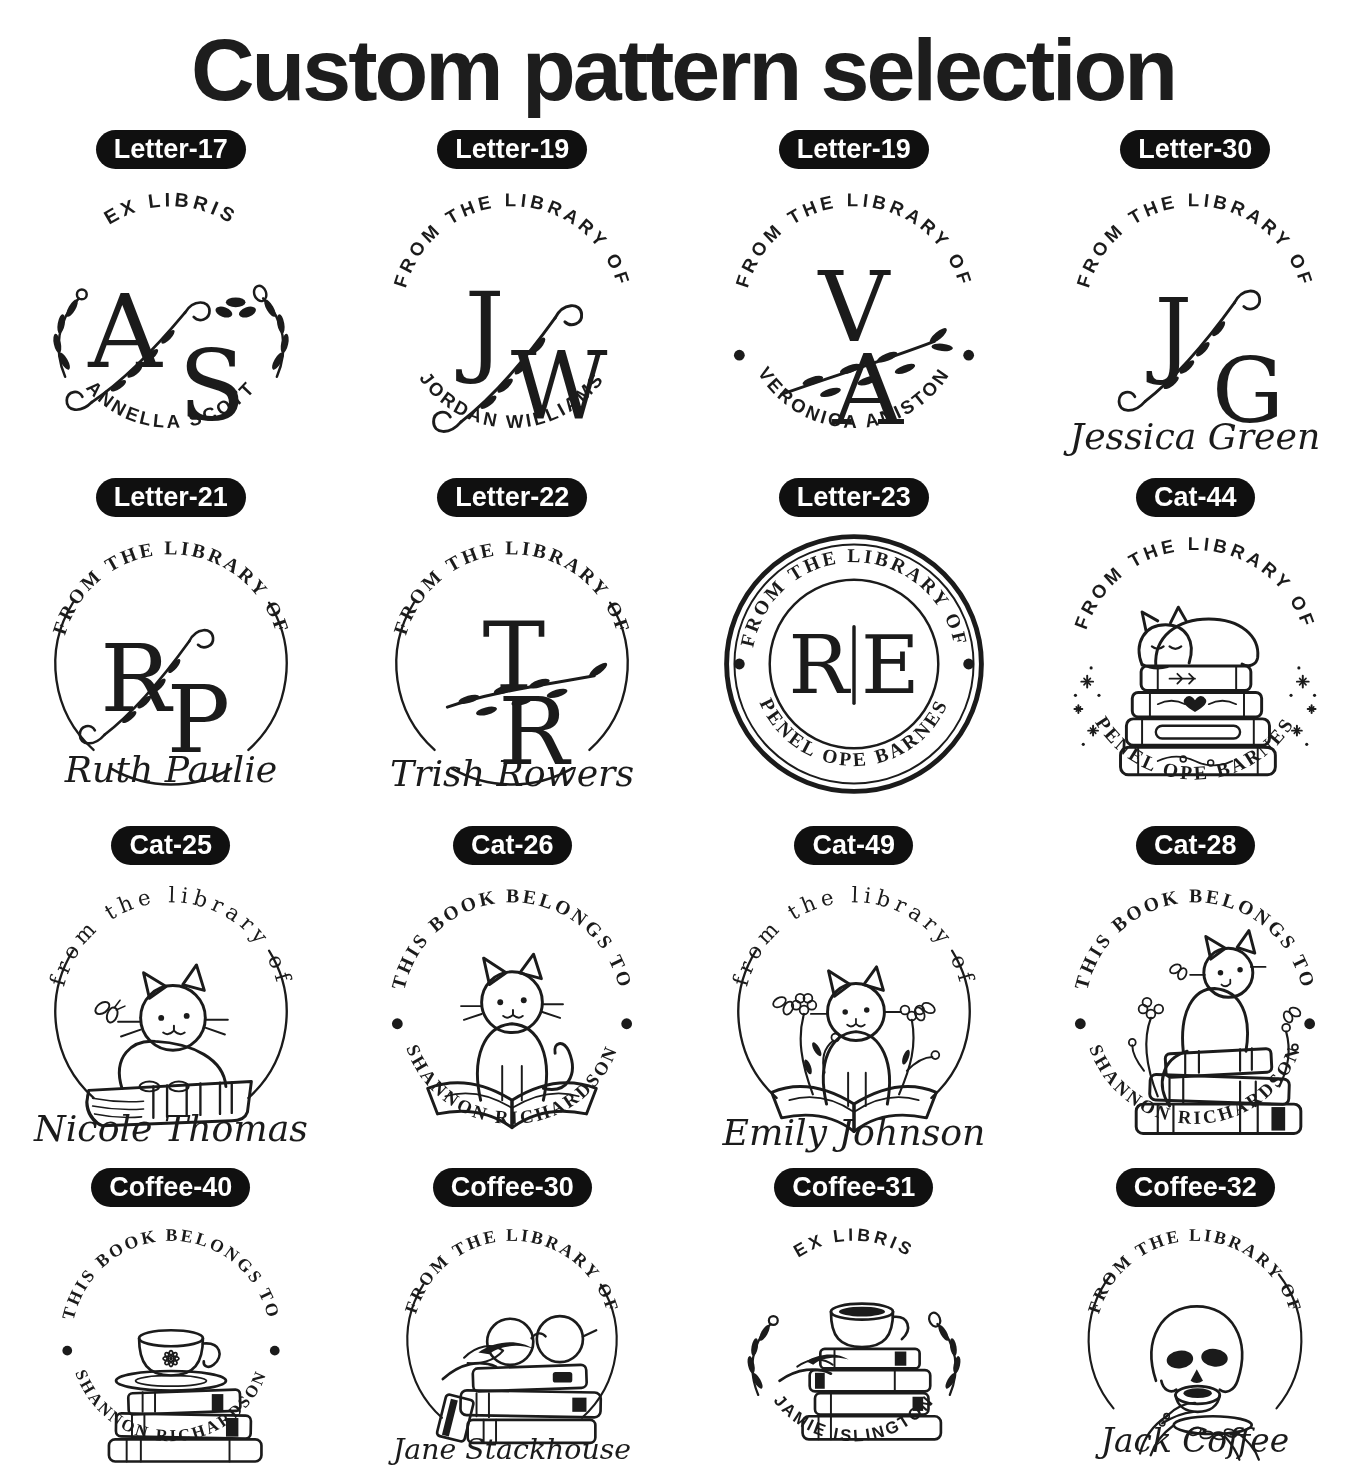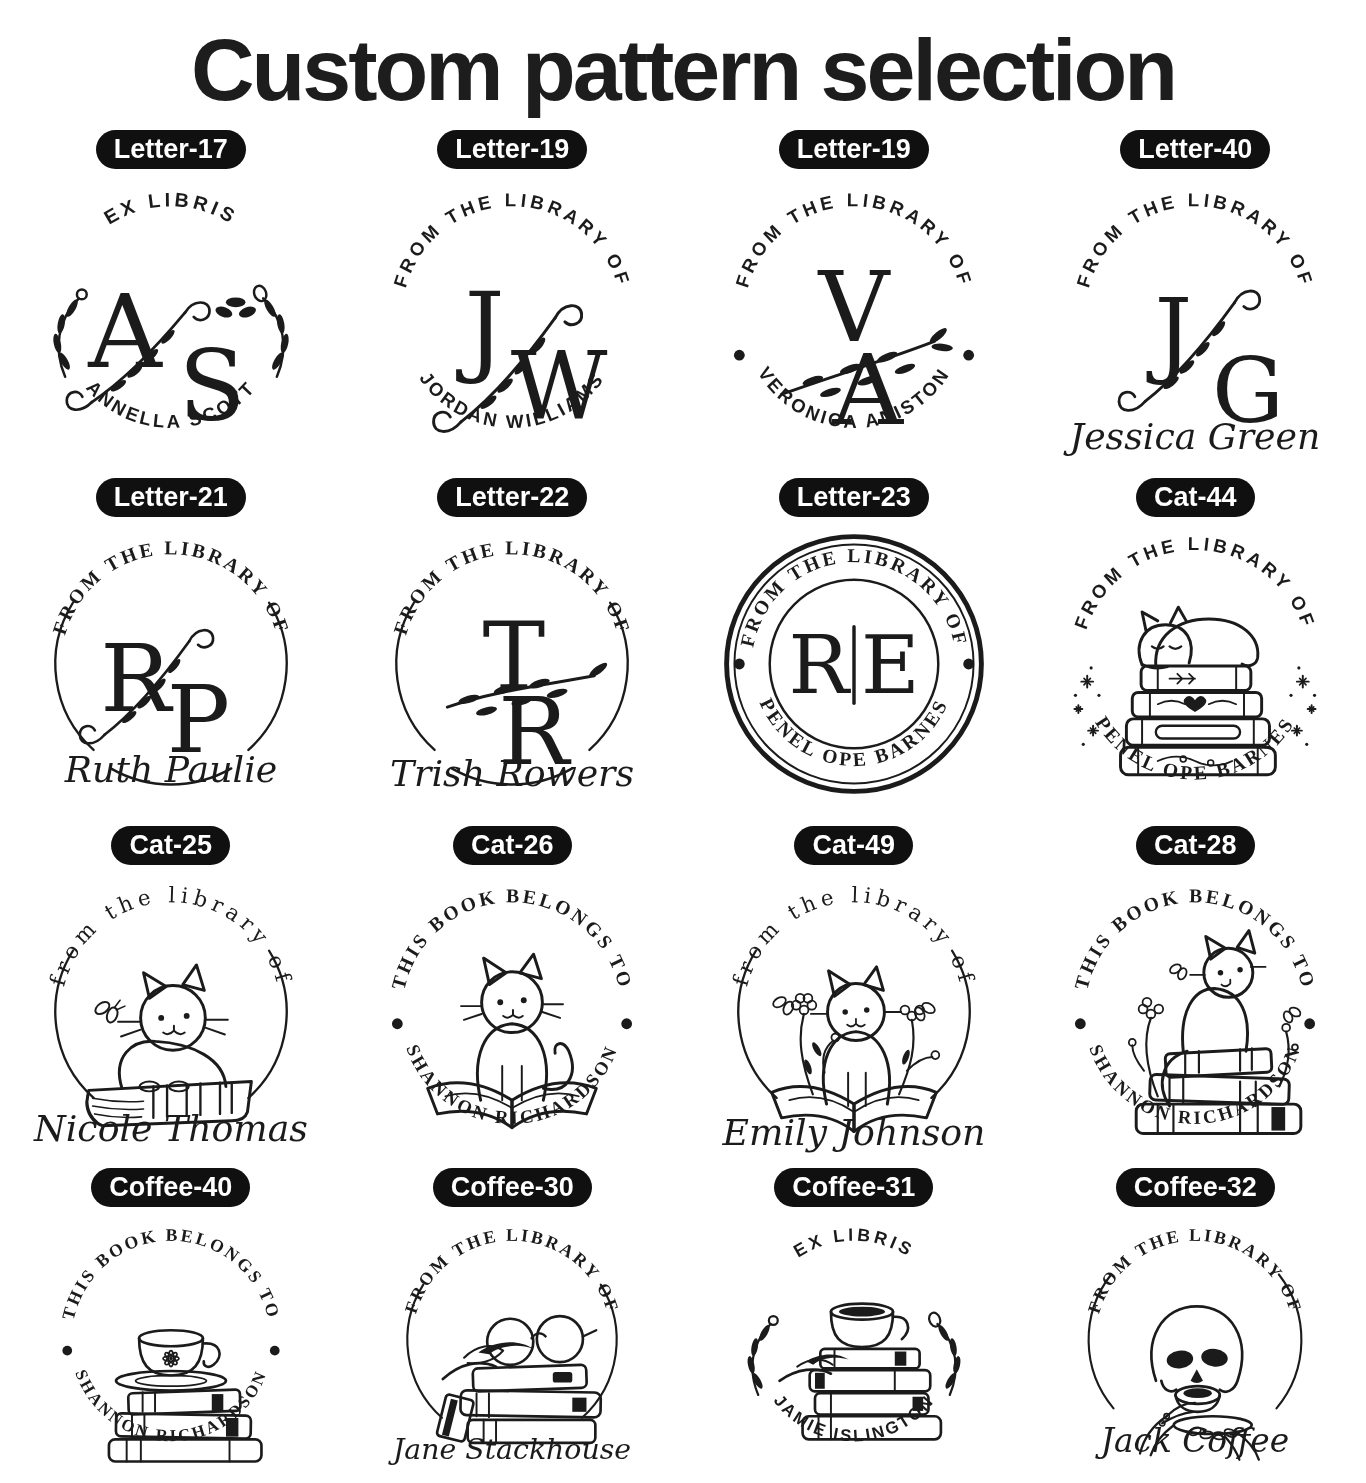--- a/index.html
+++ b/index.html
@@ -111,21 +111,21 @@
           <ellipse cx="164" cy="216" rx="11" ry="3.8" transform="rotate(-18 164 216)" fill="#1b1b1b" stroke="none" stroke-width="3"></ellipse>
           <ellipse cx="202" cy="204" rx="11" ry="3.8" transform="rotate(-20 202 204)" fill="#1b1b1b" stroke="none" stroke-width="3"></ellipse>
           <ellipse cx="236" cy="170" rx="11" ry="3.8" transform="rotate(-40 236 170)" fill="#1b1b1b" stroke="none" stroke-width="3"></ellipse>
           <ellipse cx="240" cy="182" rx="11" ry="3.8" transform="rotate(5 240 182)" fill="#1b1b1b" stroke="none" stroke-width="3"></ellipse>
         </g>
         <text x="150" y="176" text-anchor="middle" fill="#1b1b1b" style="font-family:&quot;DejaVu Serif&quot;, serif;font-weight:500;font-size:100px;">V</text>
         <text x="164" y="260" text-anchor="middle" fill="#1b1b1b" style="font-family:&quot;DejaVu Serif&quot;, serif;font-weight:500;font-size:100px;">A</text>
       </svg>
     </div>
     <div class="cell">
-      <div class="badge">Letter-40</div>
+      <div class="badge">Letter-30</div>
       <svg viewBox="0 0 300 300" class="stamp">
         <path id="arc-3-top" d="M 41.8 179.0 A 112 112 0 1 1 258.2 179.0" fill="none"></path>
         <text fill="#1b1b1b" style="font-family:&quot;Liberation Sans&quot;, sans-serif;font-weight:700;font-size:19px;letter-spacing:4px;"><textPath href="#arc-3-top" startOffset="50%" text-anchor="middle">FROM THE LIBRARY OF</textPath></text>
         <text x="150" y="286" text-anchor="middle" fill="#1b1b1b" style="font-family:&quot;DejaVu Serif&quot;, serif;font-style:italic;font-weight:500;font-size:37px;">Jessica Green</text>
         <g transform="translate(6,-8) scale(0.95)">
           <path d="M 98 258 C 124 238 158 202 194 152" fill="none" stroke="#1b1b1b" stroke-width="3" stroke-linecap="round" stroke-linejoin="round"></path>
           <path d="M 194 152 C 202 136 220 136 221 148 C 222 158 210 162 204 156" fill="none" stroke="#1b1b1b" stroke-width="3" stroke-linecap="round" stroke-linejoin="round"></path>
           <path d="M 98 258 C 86 272 70 270 70 258 C 70 247 83 245 87 253" fill="none" stroke="#1b1b1b" stroke-width="3" stroke-linecap="round" stroke-linejoin="round"></path>
           <ellipse cx="126" cy="238" rx="10" ry="3.6" transform="rotate(-38 126 238)" fill="#1b1b1b" stroke="none" stroke-width="3"></ellipse>
           <ellipse cx="143" cy="221" rx="10" ry="3.6" transform="rotate(-42 143 221)" fill="#1b1b1b" stroke="none" stroke-width="3"></ellipse>

